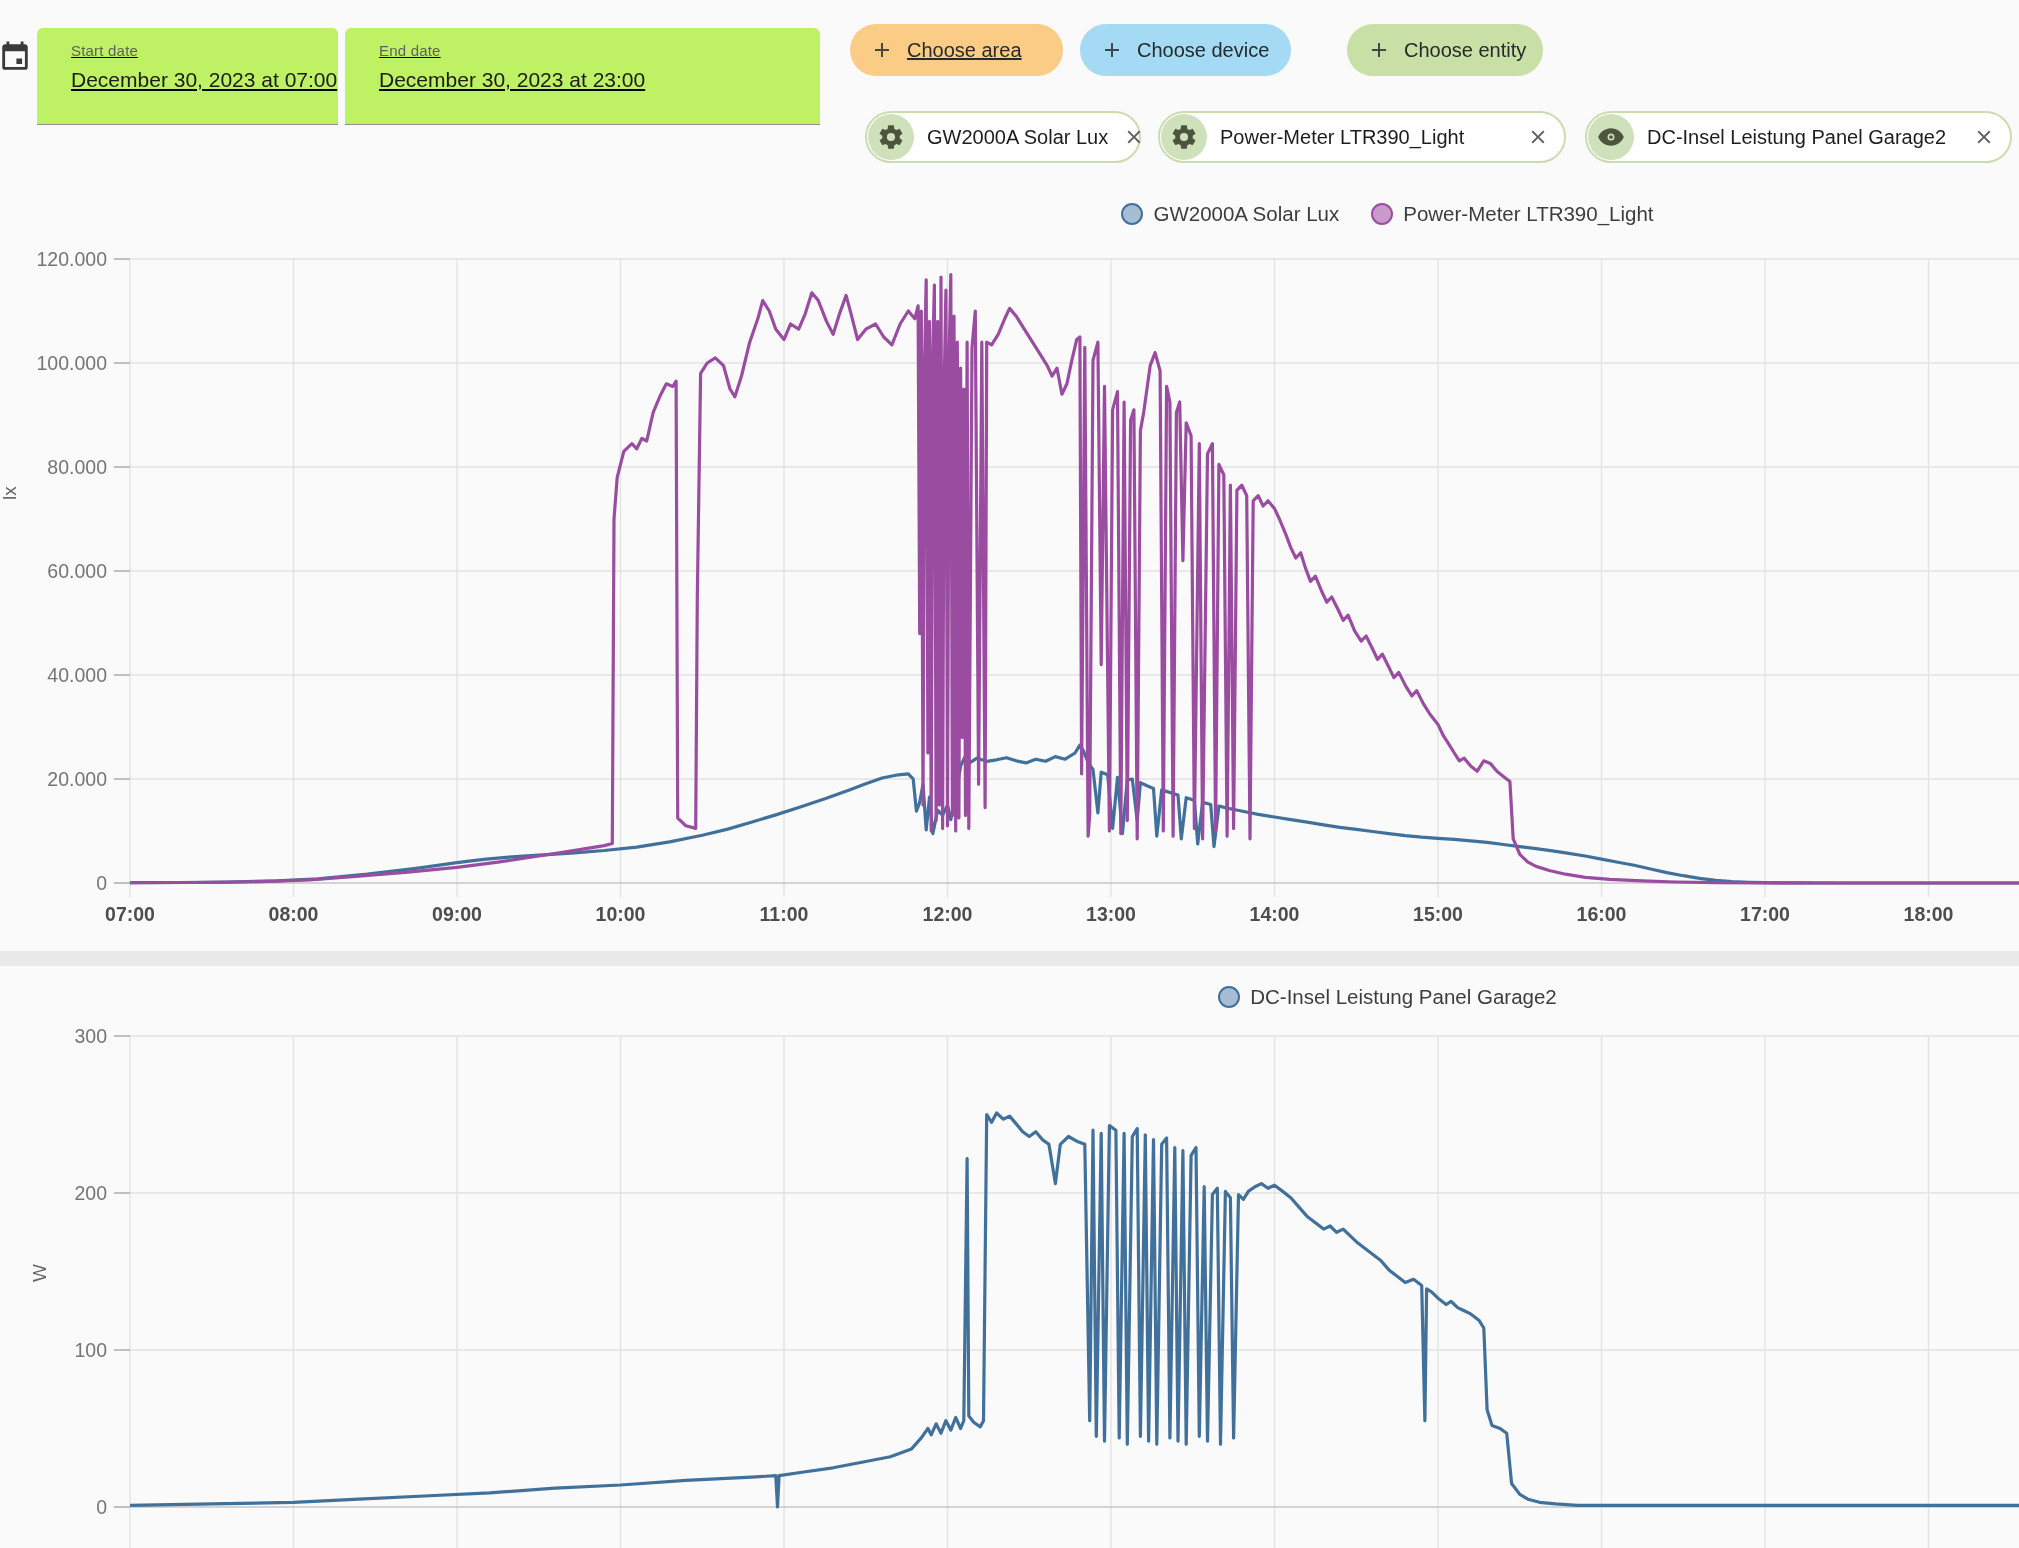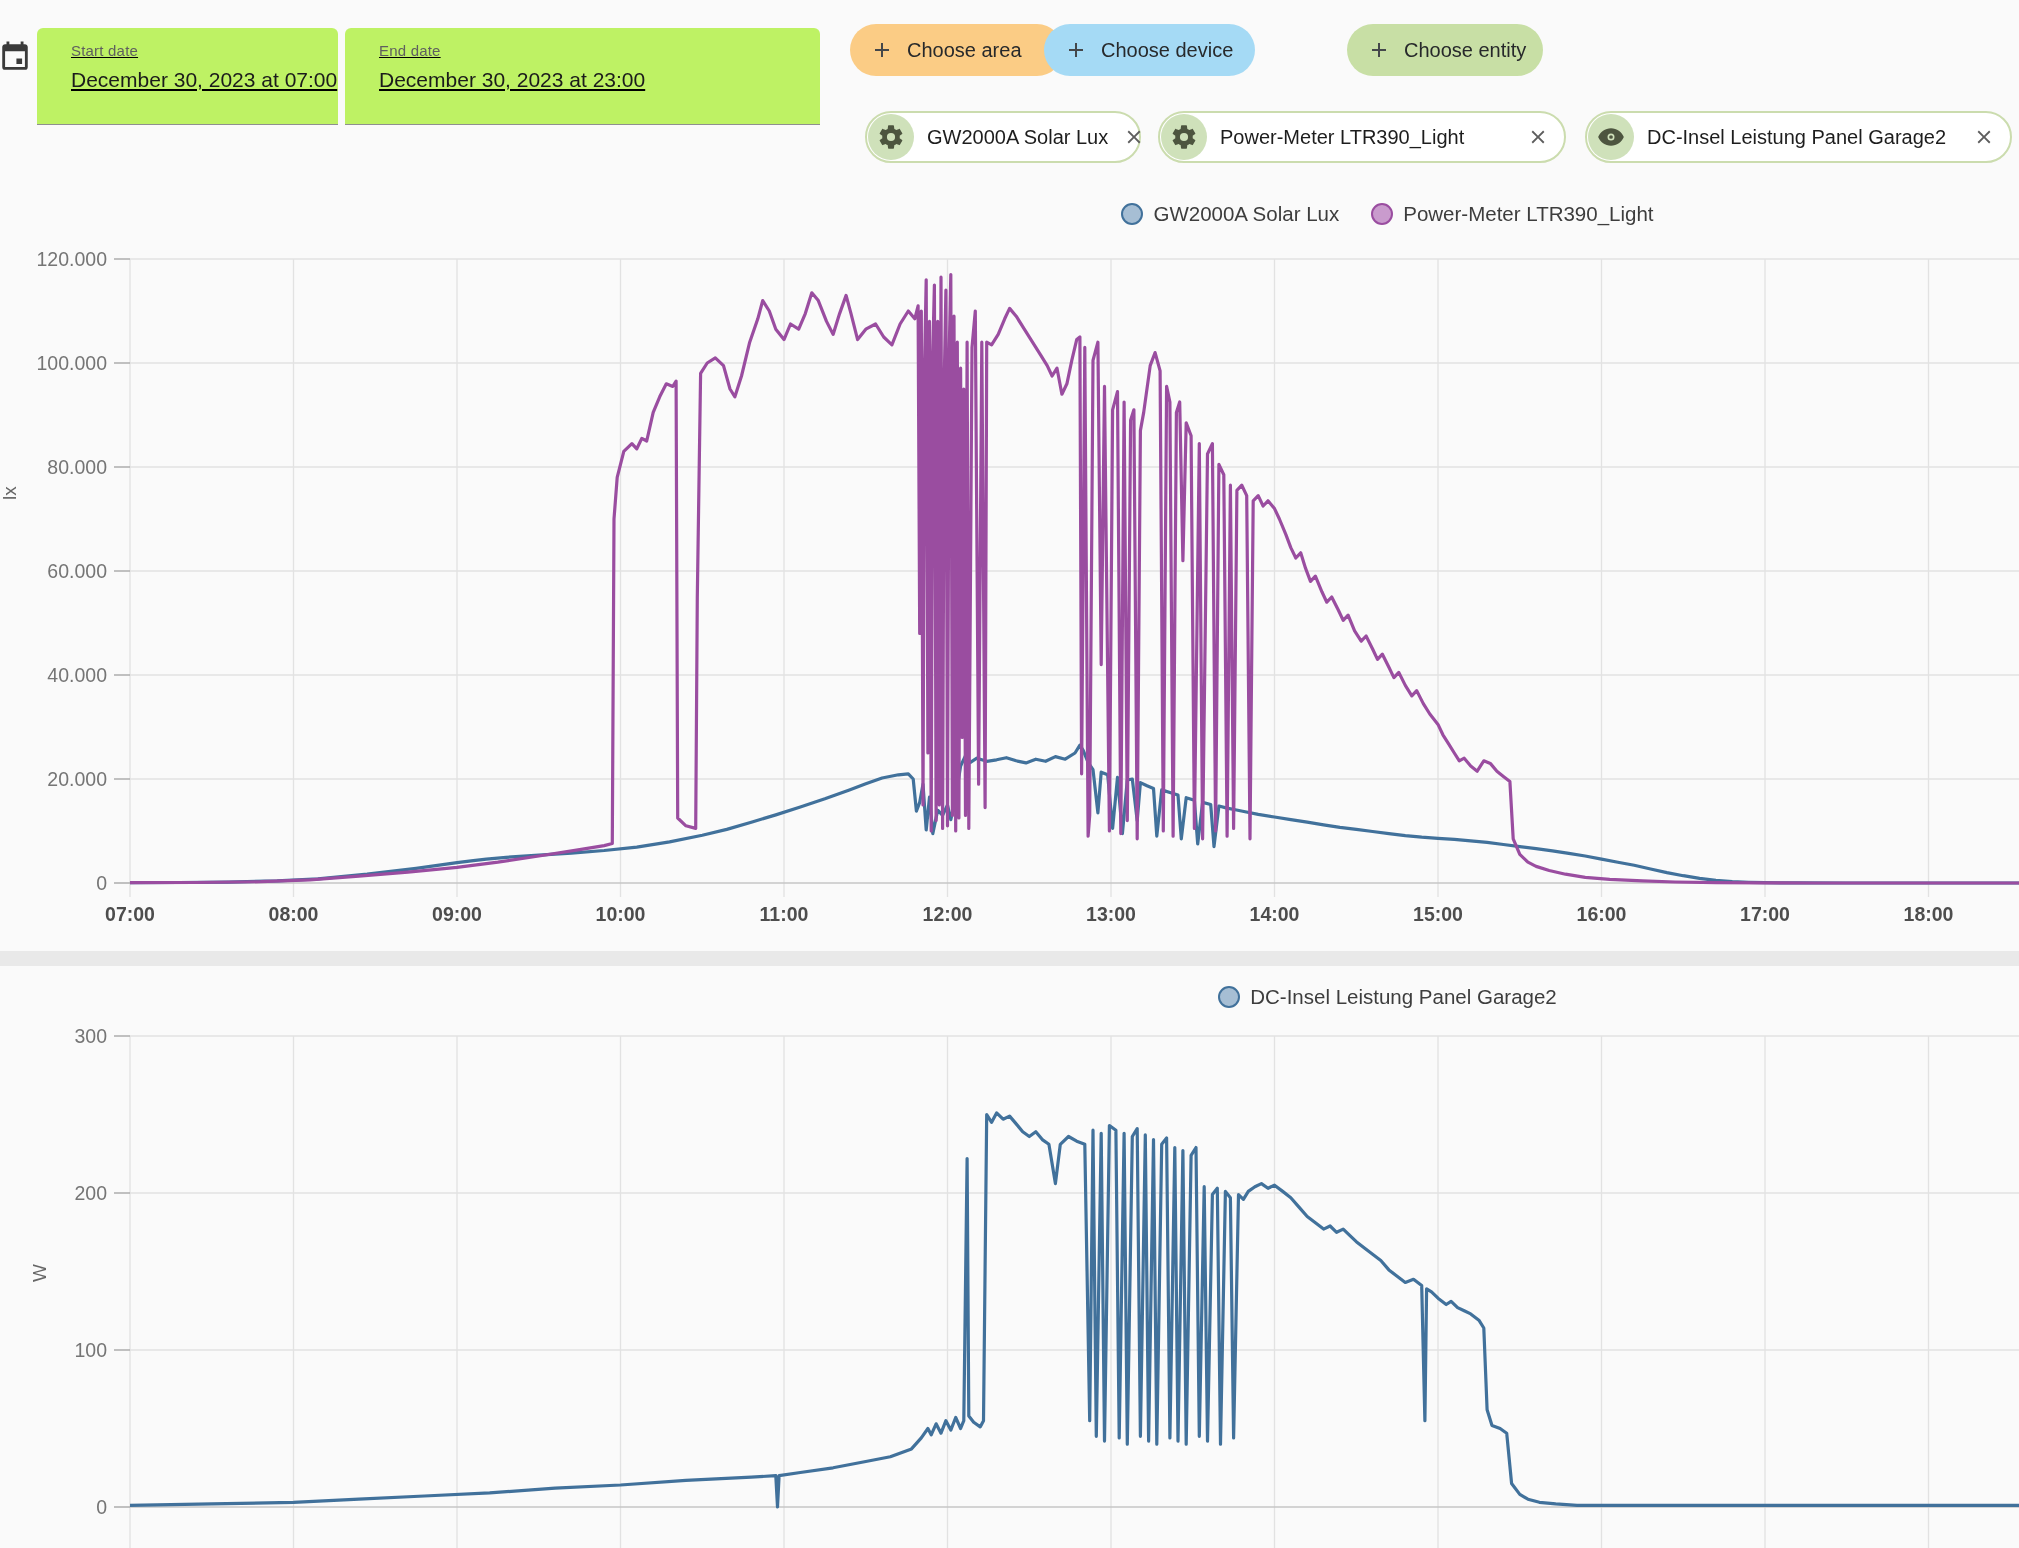--- a/index.html
+++ b/index.html
@@ -63,27 +63,27 @@
 
   <div class="datefield" id="start-date">
     <div class="dlabel">Start date</div>
     <div class="dvalue">December 30, 2023 at 07:00</div>
   </div>
   <div class="datefield" id="end-date">
     <div class="dlabel">End date</div>
     <div class="dvalue">December 30, 2023 at 23:00</div>
   </div>
 
-  <div class="fchip" style="left: 850px; width: 213px; background: rgb(251, 204, 133);">
+  <div class="fchip" style="left: 850px; width: 213px; background: rgb(251, 204, 133); text-decoration: underline;">
     <svg viewBox="0 0 24 24">
         <path d="M19,13H13V19H11V13H5V11H11V5H13V11H19V13Z"></path>
       </svg>
     <span>Choose area</span>
   </div>
-  <div class="fchip" style="left: 1044px; width: 211px; background: rgb(165, 218, 245);">
+  <div class="fchip" style="left: 1080px; width: 211px; background: rgb(165, 218, 245);">
     <svg viewBox="0 0 24 24">
         <path d="M19,13H13V19H11V13H5V11H11V5H13V11H19V13Z"></path>
       </svg>
     <span>Choose device</span>
   </div>
   <div class="fchip" style="left: 1347px; width: 196px; background: rgb(200, 223, 165);">
     <svg viewBox="0 0 24 24">
         <path d="M19,13H13V19H11V13H5V11H11V5H13V11H19V13Z"></path>
       </svg>
     <span>Choose entity</span>

